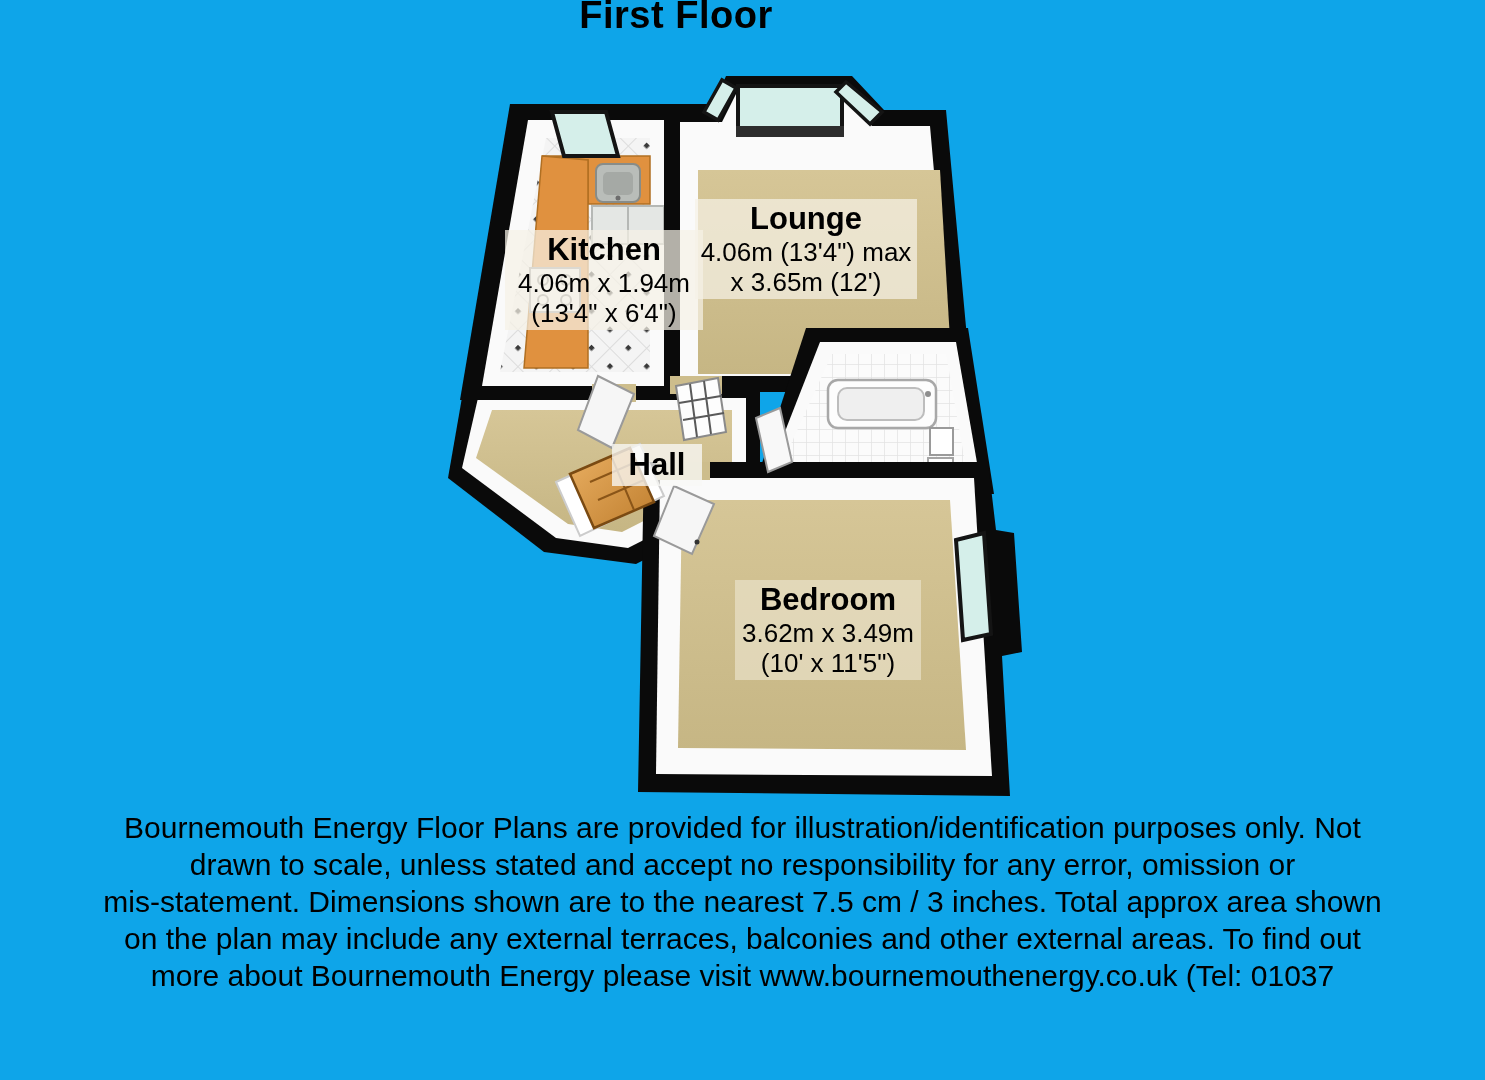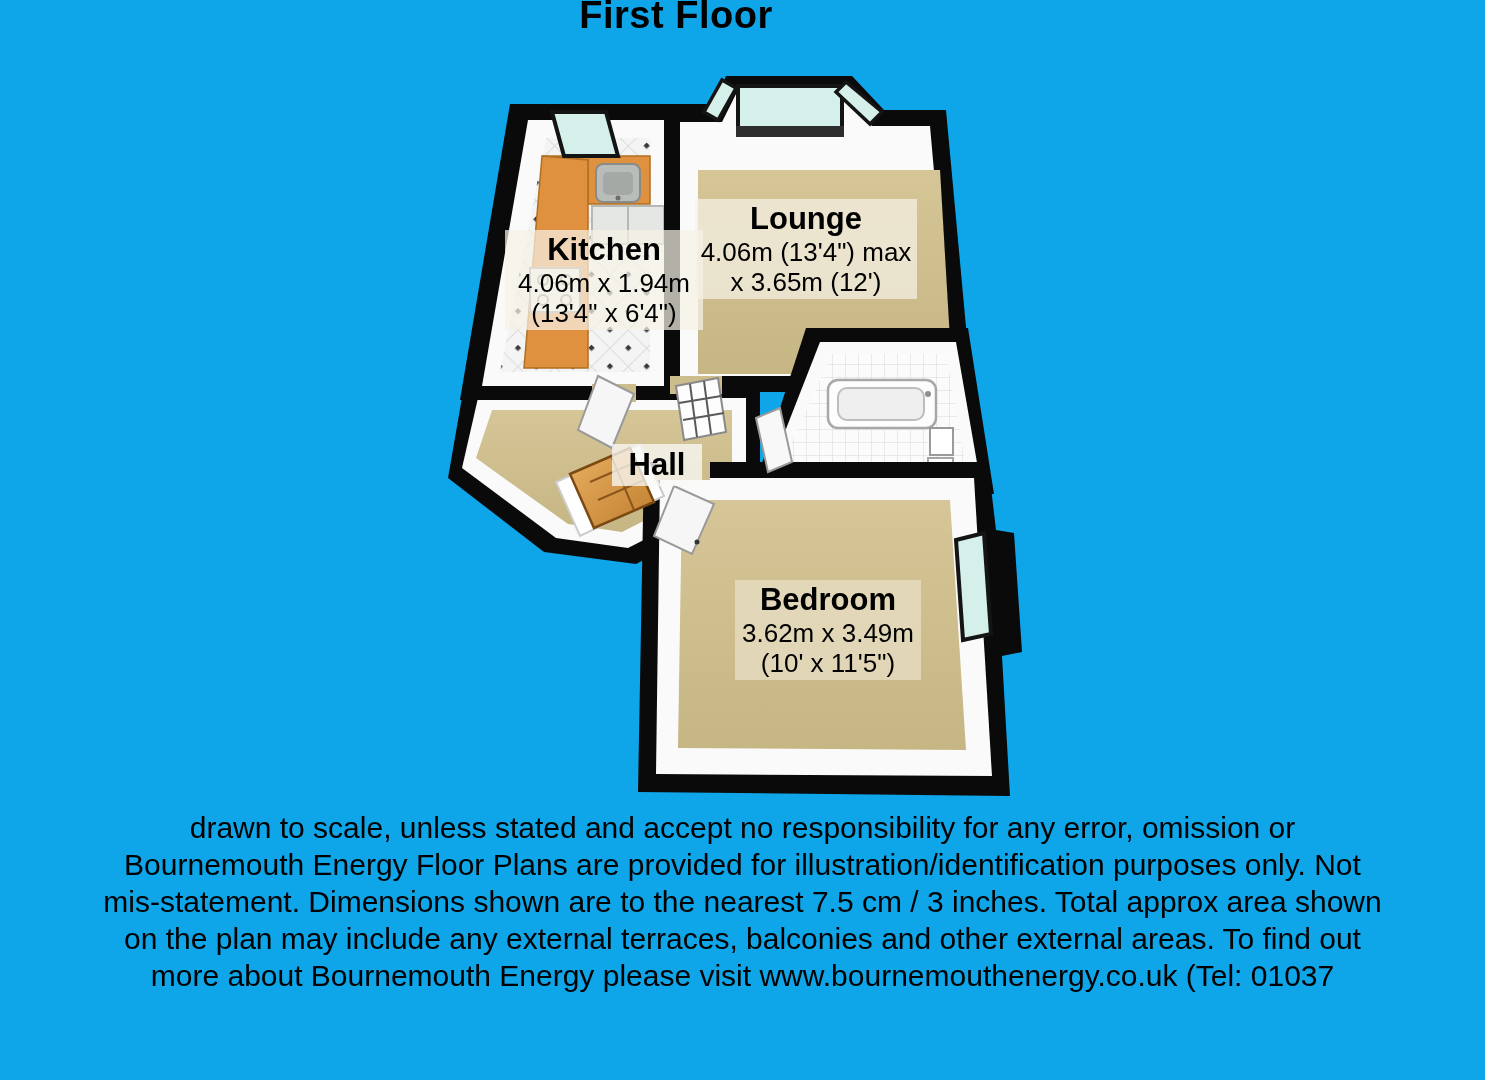--- a/index.html
+++ b/index.html
@@ -156,20 +156,20 @@
   <div class="single-label" style="left:612px;top:444px;width:74px;">Hall</div>
 
 
   <div class="room-label" style="left:735px;top:556px;width:178px;background:rgba(235,227,203,0.68);margin-top:24px;">
     <div class="room-name">Bedroom</div>
     <div class="room-dim">3.62m x 3.49m</div>
     <div class="room-dim">(10' x 11'5")</div>
   </div>
 
   <div class="footer">
+    <div>Bournemouth Energy Floor Plans are provided for illustration/identification purposes only. Not</div>
     <div>drawn to scale, unless stated and accept no responsibility for any error, omission or</div>
-    <div>Bournemouth Energy Floor Plans are provided for illustration/identification purposes only. Not</div>
     <div>mis-statement. Dimensions shown are to the nearest 7.5 cm / 3 inches. Total approx area shown</div>
     <div>on the plan may include any external terraces, balconies and other external areas. To find out</div>
     <div>more about Bournemouth Energy please visit www.bournemouthenergy.co.uk (Tel: 01037</div>
   </div>
 
 </div>
 
 </body></html>

